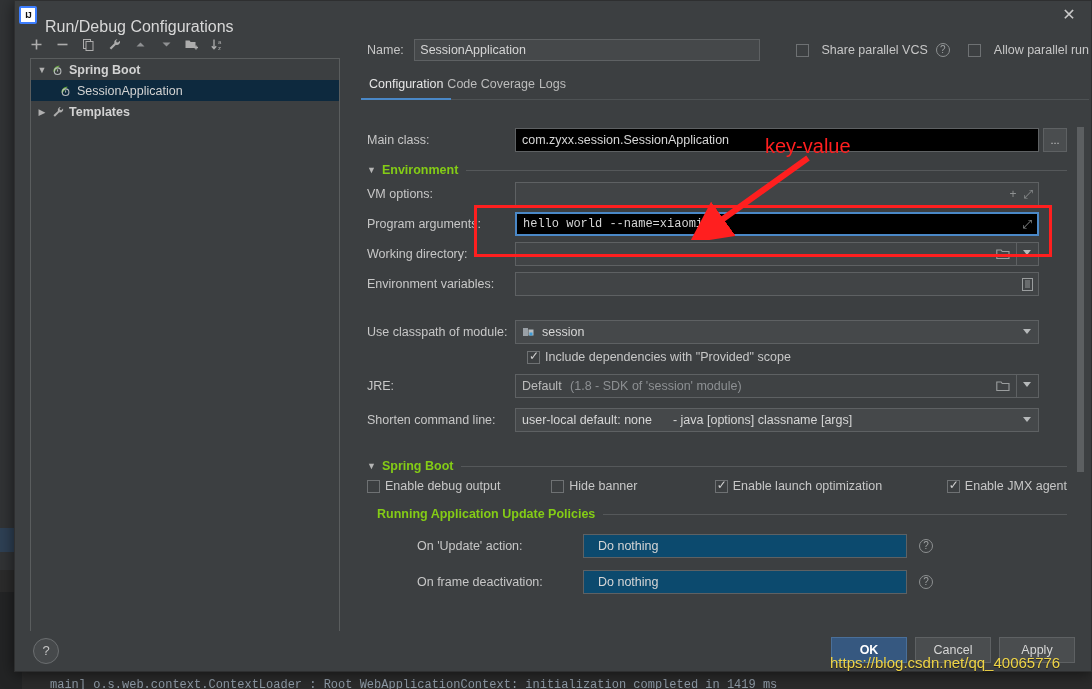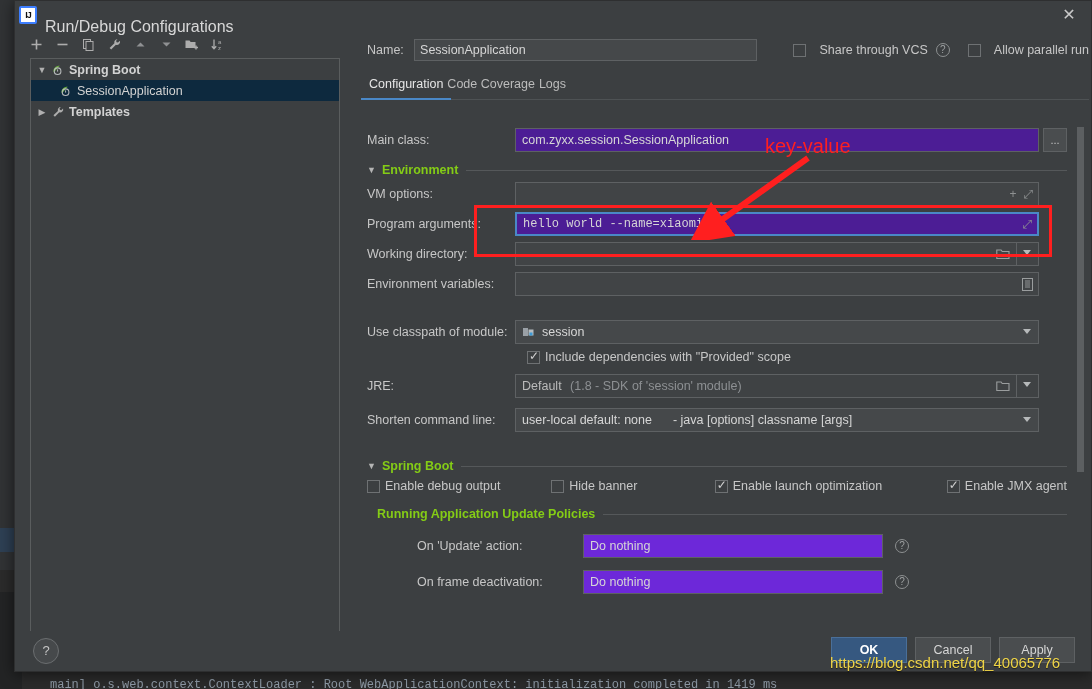--- a/index.html
+++ b/index.html
@@ -97,21 +97,21 @@
   .tab.active { color: #e6e6e6; }
   .tab.active::after {
     content: ""; position: absolute; left: -6px; right: -6px; bottom: -1px; height: 2px; background: #4a88c7;
   }
 
   
   #form { position: absolute; left: 0; top: 92px; right: 22px; bottom: 0; overflow: hidden; }
   .row { display: flex; align-items: center; height: 26px; margin-top: 4px; }
   .row .lbl { width: 160px; padding-left: 12px; color: #c7c7c7; white-space: nowrap; }
   .fld {
-    flex: 1; height: 24px; background: #4c1d95; border: 1px solid #5e6163;
+    flex: 1; height: 24px; background: #000000; border: 1px solid #5e6163;
     color: #d6d6d6; padding: 0 6px; line-height: 22px; position: relative; overflow: hidden;
   }
   .fld.empty { background: #414446; }
   .fld.readonly { background: #3f4244; color: #bbb; }
   .fld .dim { color: #8d9093; }
   .btn-sq {
     width: 24px; height: 24px; margin-left: 4px; background: #4a4d4f; border: 1px solid #5e6163;
     color: #c3c3c3; text-align: center; line-height: 22px; font-size: 11px; flex: none;
   }
   .inline-icons { position: absolute; right: 5px; top: 0; height: 22px; display: flex;
@@ -133,22 +133,22 @@
   .mod-icon { width: 14px; height: 12px; margin-right: 6px; flex: none; }
 
   .sub-row { display: flex; align-items: center; height: 24px; margin-left: 172px; }
 
   
   .sb-checks { display: flex; align-items: center; margin: 6px 0 0 12px; }
   .sb-item { display: flex; align-items: center; }
 
   .policy-row { display: flex; align-items: center; height: 26px; margin: 4px 0 0 62px; }
   .policy-row .lbl2 { width: 166px; color: #c7c7c7; }
-  .policy-combo { width: 300px; height: 24px; background: #6d28d9; border: 1px solid #5e6163;
-                  color: #d6d6d6; display: flex; align-items: center; padding: 0 6px; position: relative; }
+  .policy-combo { width: 324px; height: 24px; background: #0c4a6e; border: 1px solid #5e6163;
+                  color: #d6d6d6; display: flex; align-items: center; padding: 0 14px; position: relative; }
 
   
   #form-scroll { position: absolute; right: 3px; top: 96px; width: 11px; bottom: 40px; background: #3c3f41; }
   #form-scroll .thumb { position: absolute; left: 2px; top: 0; width: 7px; height: 345px; background: #5c5f61; }
 
   
   #bottom-bar { position: absolute; left: 0; right: 0; bottom: 0; height: 40px; background: #3c3f41; }
   #bottom-bar .help-btn {
     position: absolute; left: 18px; top: 7px; width: 26px; height: 26px; border-radius: 50%;
     border: 1px solid #6b6e70; background: #46494b; color: #c5c5c5;
@@ -284,21 +284,21 @@
     </div>
   </div>
 
   <div id="right-pane">
 
     <div class="name-row">
       <span class="lbl">Name:</span>
       <input class="name-input" type="text" value="SessionApplication" style="">
       <span class="top-checks">
         <span class="cb"></span>
-        <span class="chk-label">Share through VCS</span>
+        <span class="chk-label">Share parallel VCS</span>
         <span class="help-circle">?</span>
         <span class="cb" style="margin-left:10px;"></span>
         <span class="chk-label">Allow parallel run</span>
       </span>
     </div>
 
     <div id="tabs">
       <div class="tab active">Configuration</div>
       <div class="tab">Code Coverage</div>
       <div class="tab">Logs</div>

